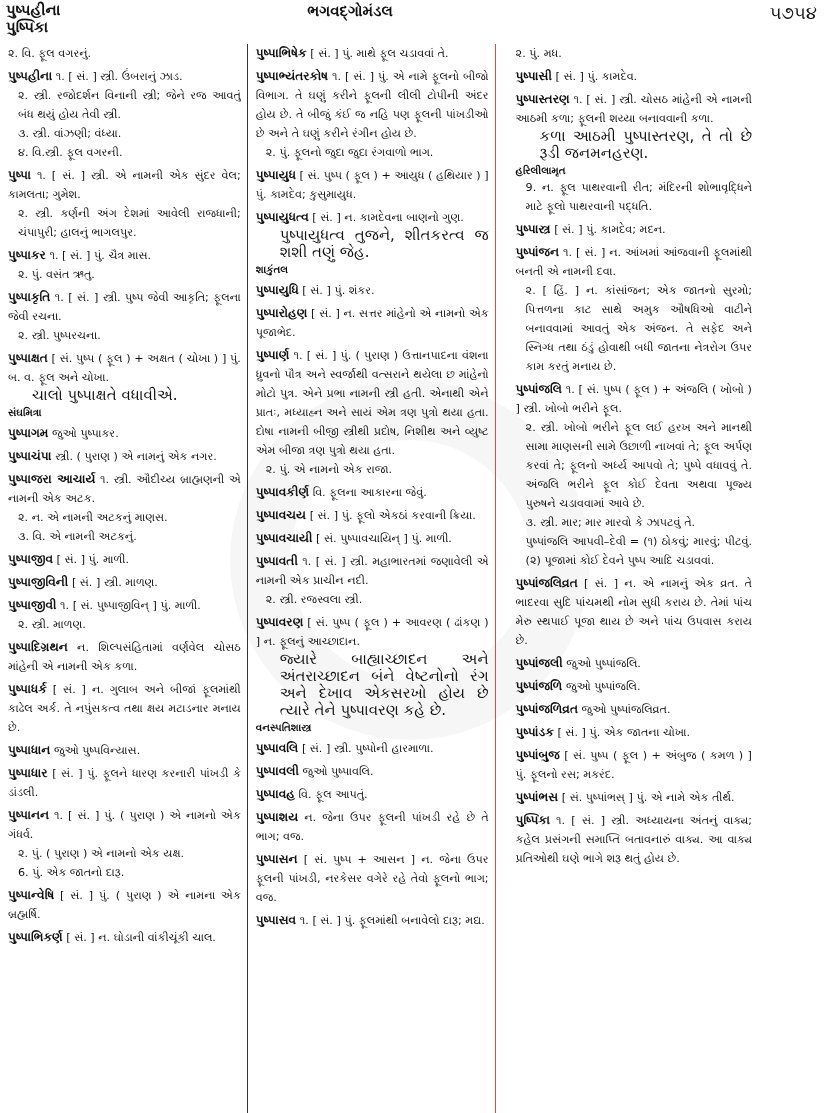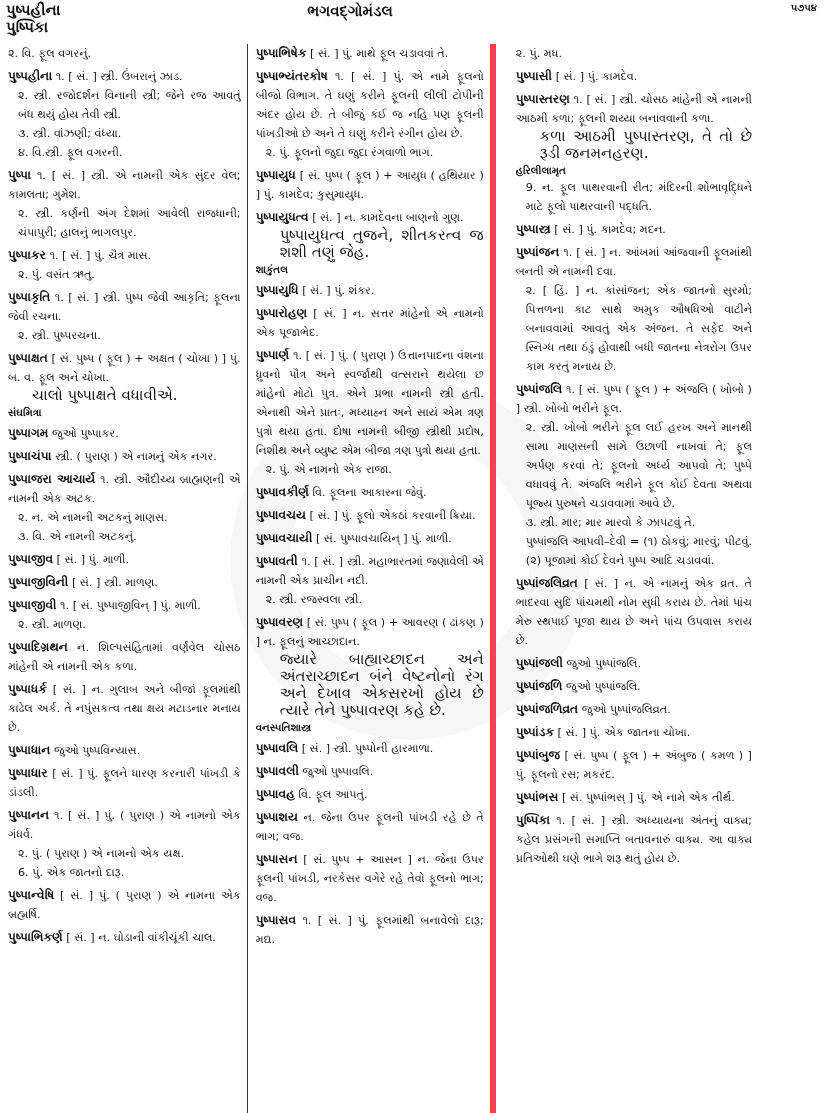--- a/index.html
+++ b/index.html
@@ -1,24 +1,24 @@
 <!DOCTYPE html>
 <html><head>
 <meta charset="utf-8">
 <style>
   html, body { margin:0; padding:0; background:#ffffff; }
   body { width:825px; height:1113px; overflow:hidden; position:relative; font-family:"DejaVu Sans", sans-serif; color:#111; }
   .header { position:absolute; top:0; left:0; width:825px; height:44px; }
   .hw-left { position:absolute; left:6px; top:2px; font-size:15px; font-weight:bold; line-height:17px; }
   .hw-center { position:absolute; left:0; width:700px; top:2px; text-align:center; font-size:15px; font-weight:bold; }
-  .hw-right { position:absolute; right:8px; top:2px; font-size:10px; font-weight:bold; }
+  .hw-right { position:absolute; right:8px; top:2px; font-size:18px; font-weight:normal; }
   .cols { position:absolute; top:44px; left:0; width:758px; height:1069px; display:flex; }
   .col { box-sizing:border-box; padding:0 6px 0 8px; font-size:11.2px; line-height:19px; overflow:hidden; }
   .col1 { width:274px; border-right:1px solid #333; }
-  .col2 { width:274px; border-right:6px solid #ef4444; }
+  .col2 { width:274px; border-right:1px solid #ef4444; }
   .col3 { width:277px;margin-left:12px; }
   .entry { margin:0 0 4px 0; text-align:justify; }
   .entry .hw { font-weight:bold; font-size:12.2px; }
   .entry .sub { display:block; padding-left:10px; }
   .quote { display:block; padding-left:24px; font-size:15px; line-height:17px; }
   .src { display:block; font-size:10.3px; font-weight:bold; line-height:16px; }
   .watermark { position:absolute; left:230px; top:380px; width:360px; height:360px; border-radius:50%; border:60px solid rgba(0,0,0,0.035); box-sizing:border-box; pointer-events:none; }
 </style>
 </head>
 <body>

